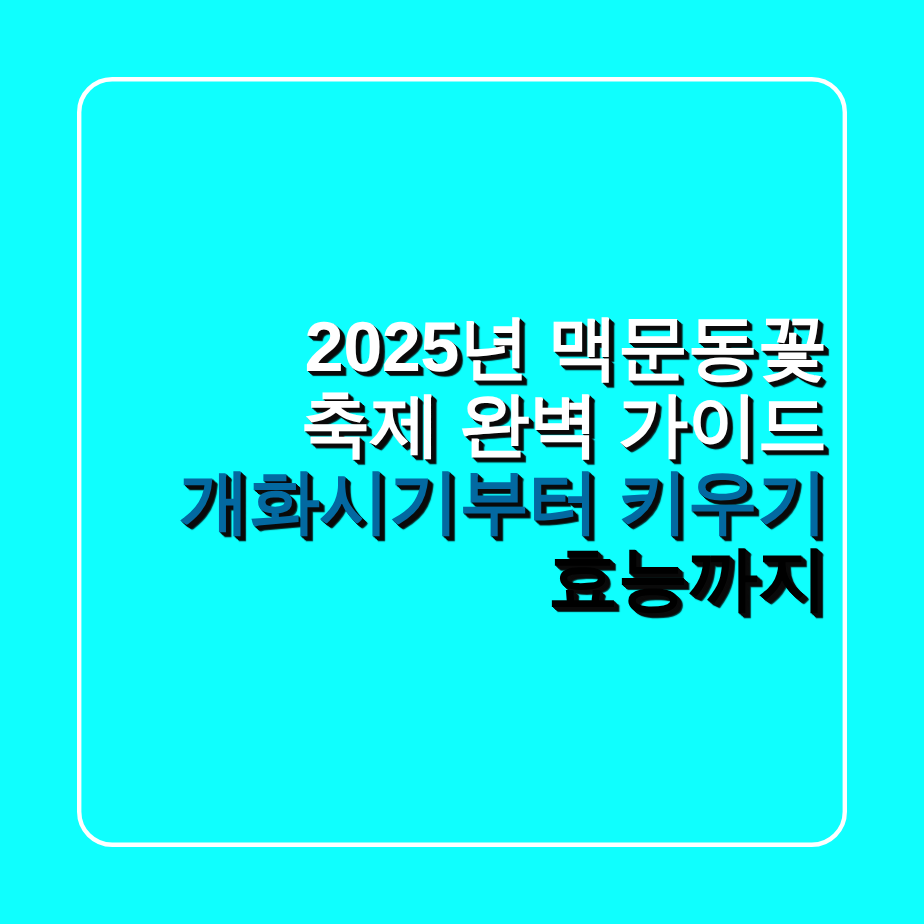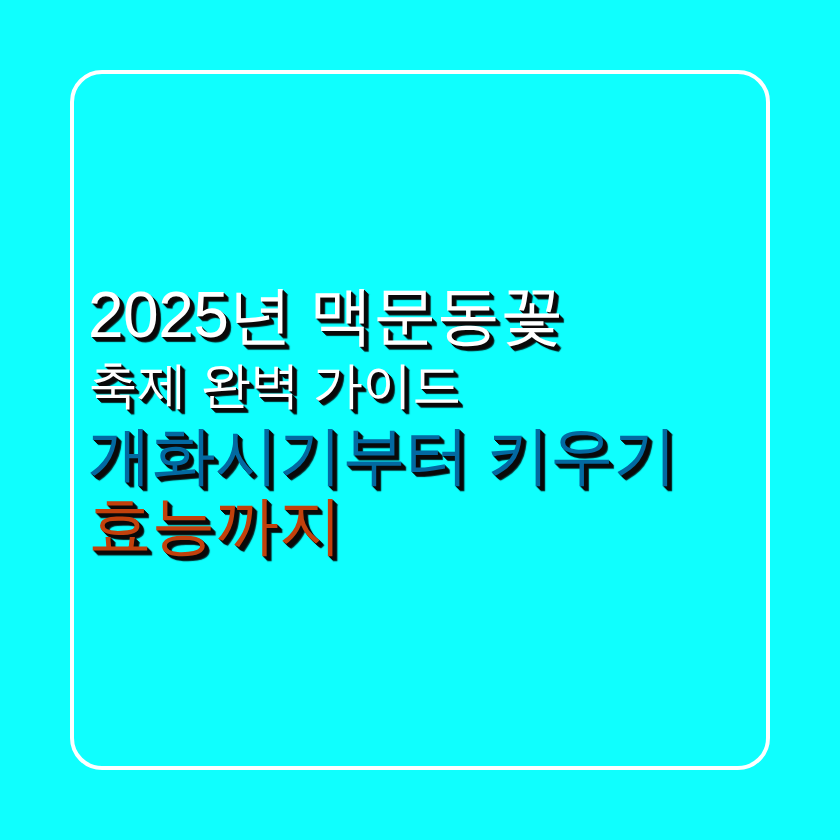--- a/index.html
+++ b/index.html
@@ -47,47 +47,47 @@
     flex-direction: column;
     align-items: center;
     justify-content: center;
     box-sizing: border-box;
     padding: 0 18px;
   }
 
   .title-line {
     display: block;
     width: 100%;
-    text-align: left;
+    text-align: right;
     color: #ffffff;
     font-size: 64px;
     line-height: 70px;
-    font-weight: 400;
+    font-weight: 700;
     letter-spacing: -0.5px;
     white-space: nowrap;
     text-shadow:
        1px 1px 0 #0a0a0a,
        2px 2px 0 #0a0a0a,
        3px 3px 0 #0a0a0a,
        4px 4px 0 #111111,
        5px 5px 1px rgba(0,0,0,0.85);
   }
 
   .title-line.l1 { font-size: 64px; }
-  .title-line.l2 { font-size: 50px; }
+  .title-line.l2 { font-size: 64px; }
   .title-line.l3 { font-size: 64px; }
   .title-line.l4 { font-size: 64px; }
 </style>
 </head>
 <body style="background: rgb(15, 255, 254); width: 840px; height: 840px;">
 
 <div class="canvas" style="width: 840px; height: 840px; background: rgb(15, 255, 254);">
 
   <div class="frame" style="border: 4px solid rgb(255, 255, 255); border-radius: 32px; left: 70px; top: 70px; width: 700px; height: 700px;"></div>
 
   <div class="title-block" style="left: 70px; top: 70px; width: 700px; height: 700px;">
     <span class="title-line l1" style="color: rgb(255, 255, 255); text-shadow: rgb(10, 10, 10) 1px 1px 0px, rgb(10, 10, 10) 2px 2px 0px, rgb(10, 10, 10) 3px 3px 0px, rgb(10, 10, 10) 4px 4px 0px, rgba(0, 0, 0, 0.85) 5px 5px 1px;">2025년 맥문동꽃</span>
     <span class="title-line l2" style="color: rgb(255, 255, 255); text-shadow: rgb(10, 10, 10) 1px 1px 0px, rgb(10, 10, 10) 2px 2px 0px, rgb(10, 10, 10) 3px 3px 0px, rgb(10, 10, 10) 4px 4px 0px, rgba(0, 0, 0, 0.85) 5px 5px 1px;">축제 완벽 가이드</span>
     <span class="title-line l3" style="color: #0369a1; text-shadow: rgb(10, 10, 10) 1px 1px 0px, rgb(10, 10, 10) 2px 2px 0px, rgb(10, 10, 10) 3px 3px 0px, rgb(10, 10, 10) 4px 4px 0px, rgba(0, 0, 0, 0.85) 5px 5px 1px;">개화시기부터 키우기</span>
-    <span class="title-line l4" style="color: #c2410c; text-shadow: rgb(10, 10, 10) 1px 1px 0px, rgb(10, 10, 10) 2px 2px 0px, rgb(10, 10, 10) 3px 3px 0px, rgb(10, 10, 10) 4px 4px 0px, rgba(0, 0, 0, 0.85) 5px 5px 1px;">효능까지</span>
+    <span class="title-line l4" style="color: #000000; text-shadow: rgb(10, 10, 10) 1px 1px 0px, rgb(10, 10, 10) 2px 2px 0px, rgb(10, 10, 10) 3px 3px 0px, rgb(10, 10, 10) 4px 4px 0px, rgba(0, 0, 0, 0.85) 5px 5px 1px;">효능까지</span>
   </div>
 
 </div>
 
 </body></html>

